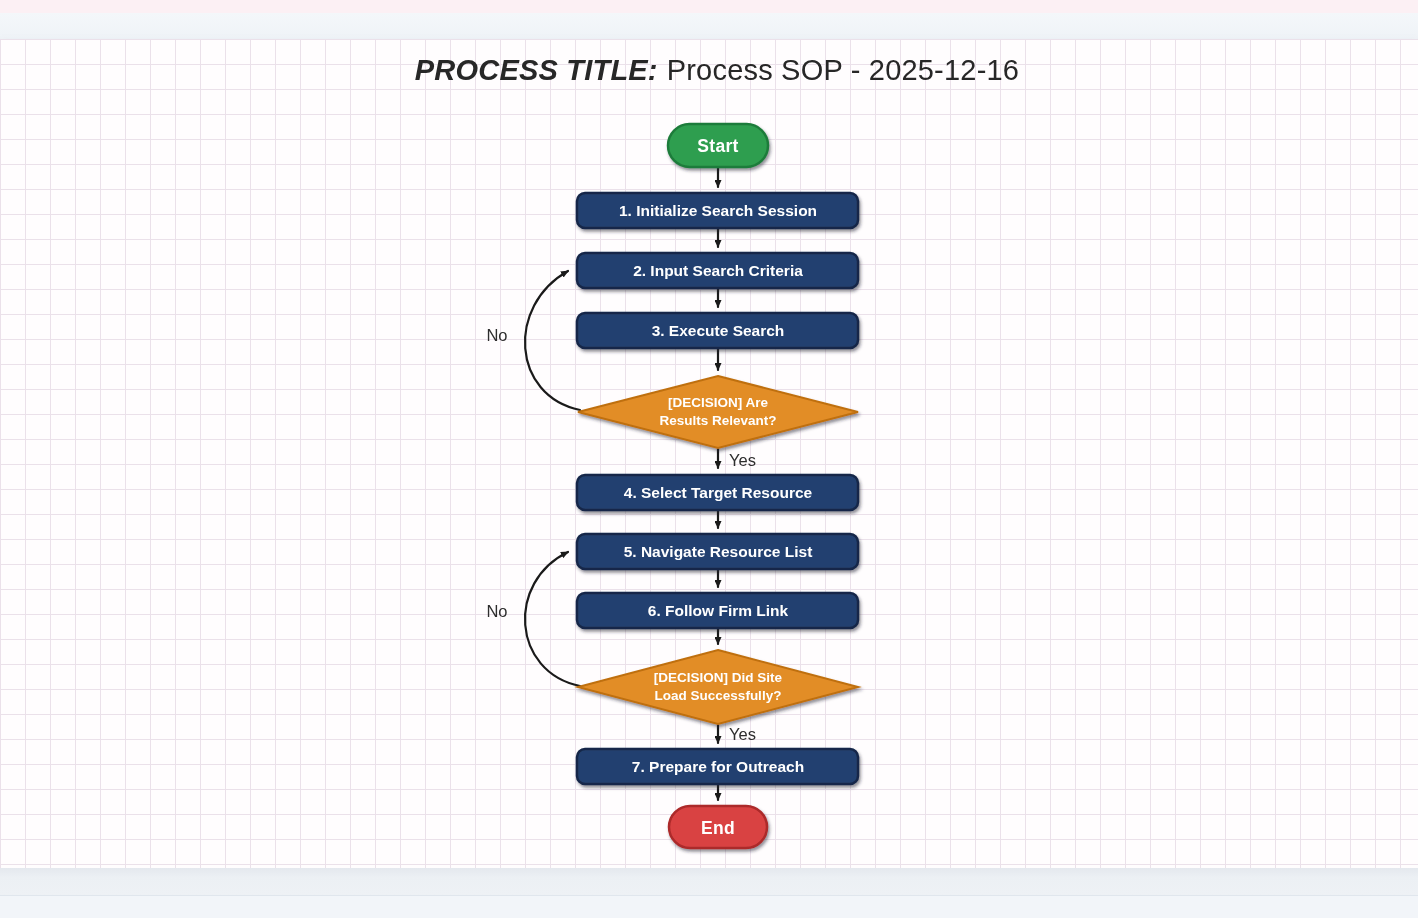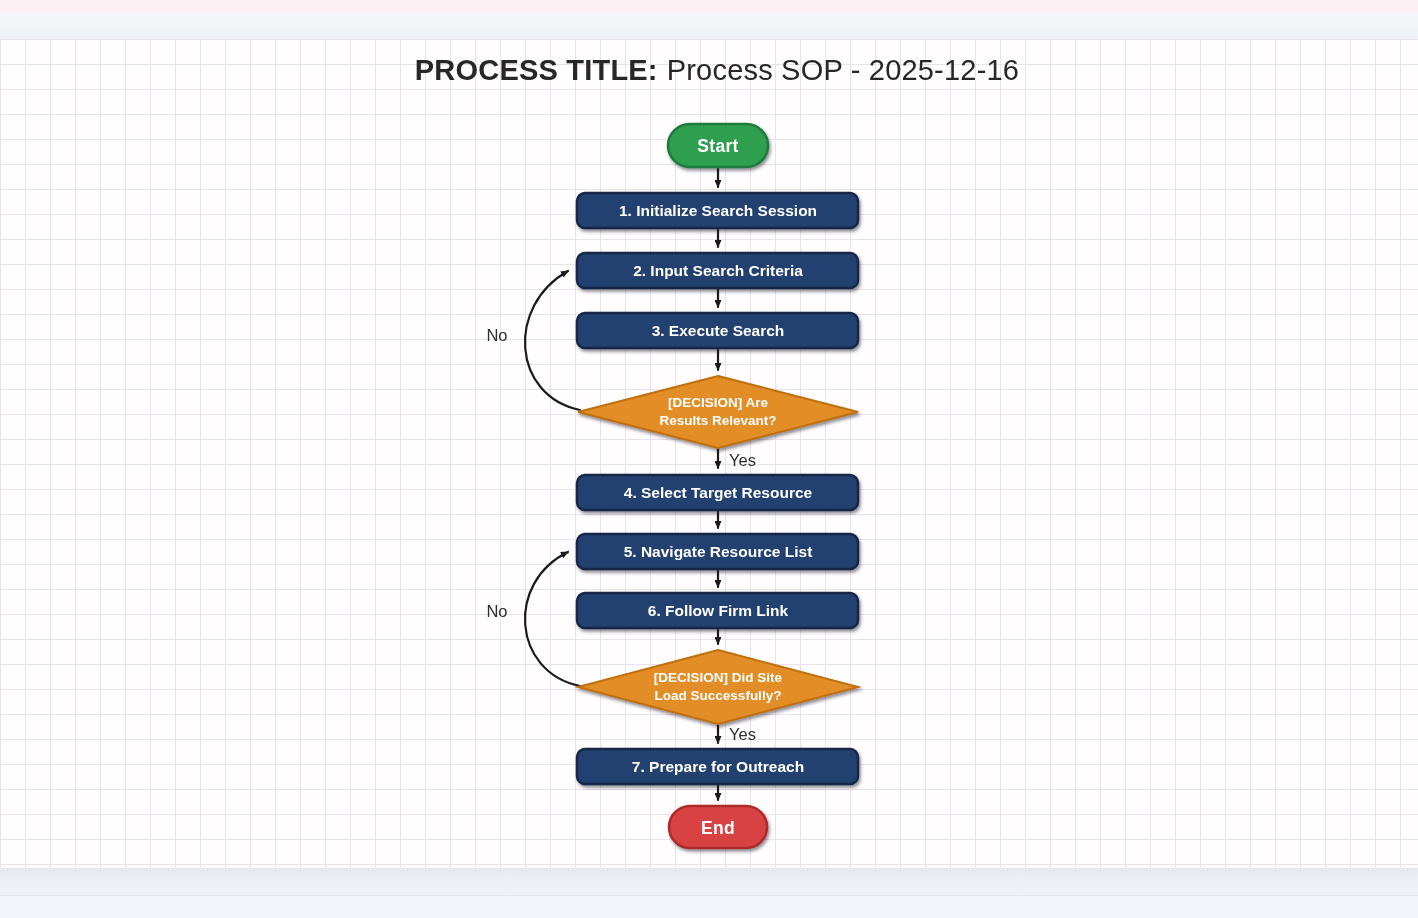--- a/index.html
+++ b/index.html
@@ -18,21 +18,21 @@
             background-size:25px 25px;
             box-shadow:0 6px 9px -2px rgba(96,106,126,0.5); }
 
   .bottom-strip { position:absolute; top:868px; left:0; width:100%; height:27px;
                   background:linear-gradient(to bottom,#e4e8ee 0%,#ecf0f4 35%,#eef1f5 100%); }
   .footer-strip { position:absolute; top:895px; left:0; width:100%; height:23px;
                   background:#f2f5f9; border-top:1px solid #e0e6ed; }
 
   .title { position:absolute; top:54px; left:0; width:100%; text-align:center;
            font-size:29px; color:#272727; letter-spacing:0.2px; transform:translateX(8px); }
-  .title .b { font-weight:bold; }
+  .title .b { font-weight:bold;font-style:italic; }
   .title .r { font-weight:normal; margin-left:9px; }
 
   svg.flowchart { position:absolute; top:0; left:0; width:1418px; height:918px; }
 
   .node-step     { fill:#24406f; stroke:#142849; stroke-width:2.5px; }
   .node-decision { fill:#e28d28; stroke:#bf6f10; stroke-width:2px; }
   .node-start    { fill:#2f9e4f; stroke:#1f7c3a; stroke-width:2.5px; }
   .node-end      { fill:#d94343; stroke:#ac2929; stroke-width:2.5px; }
 
   .node-label    { fill:#ffffff; font-weight:bold; text-anchor:middle;

